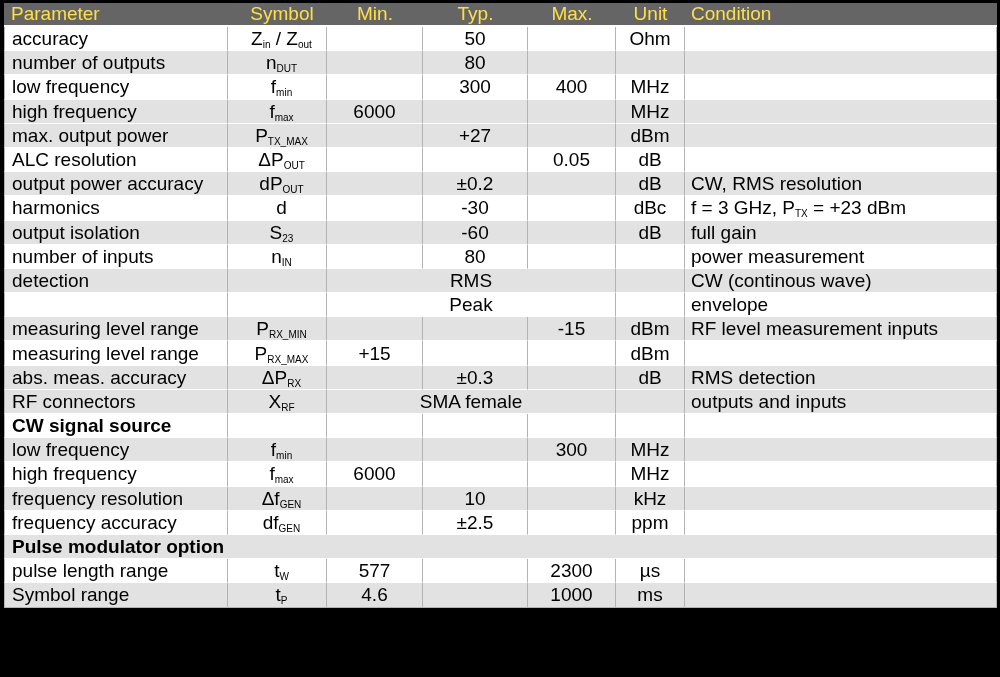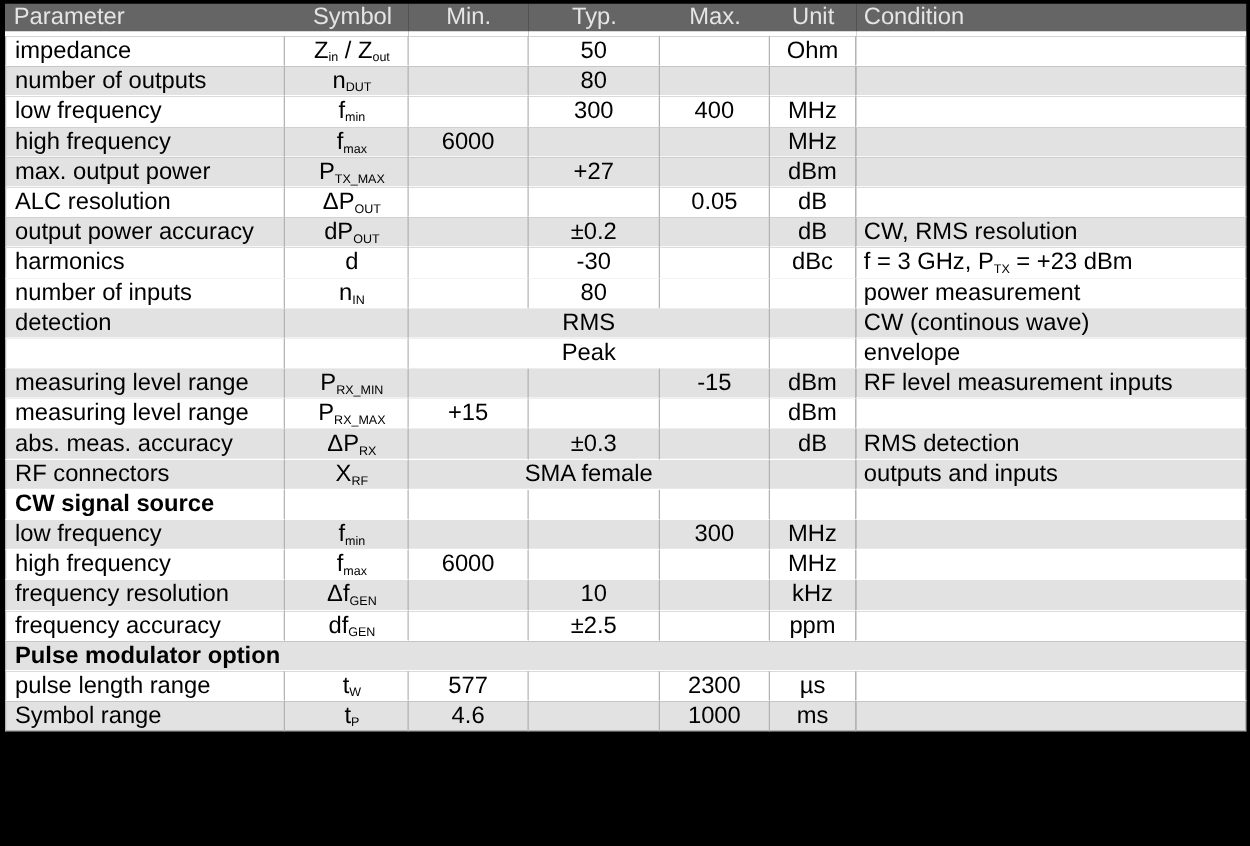--- a/index.html
+++ b/index.html
@@ -23,24 +23,24 @@
     font-weight: normal;
     color: #000000;
     padding: 0;
     margin: 0;
     white-space: nowrap;
     overflow: hidden;
     vertical-align: middle;
   }
   thead th {
     background: #656565;
-    color: #e5e5e5;
+    color: #fde047;
     height: 23px;
     line-height: 22px;
-    border-bottom: 4px solid #ffffff;
+    border-bottom: 2px solid #ffffff;
   }
   tbody td {
     height: 24.2px;
     line-height: 23px;
     border-right: 1px solid #b3b3b3;
     border-bottom: 1px solid #ffffff;
     background: #ffffff;
   }
   tbody td.first { border-left: 1px solid #b3b3b3; }
   tbody tr.alt td { background: #e2e2e2; }
@@ -80,21 +80,21 @@
         <th class="c-symbol">Symbol</th>
         <th class="c-num">Min.</th>
         <th class="c-num">Typ.</th>
         <th class="c-num">Max.</th>
         <th class="c-unit">Unit</th>
         <th class="c-cond">Condition</th>
       </tr>
     </thead>
     <tbody>
         <tr>
-          <td class="c-param first">impedance</td>
+          <td class="c-param first">accuracy</td>
           <td class="c-symbol">Z<sub>in</sub> / Z<sub>out</sub></td>
           <td class="c-num"></td>
           <td class="c-num">50</td>
           <td class="c-num"></td>
           <td class="c-unit">Ohm</td>
           <td class="c-cond"></td>
         </tr>
         <tr class="alt">
           <td class="c-param first">number of outputs</td>
           <td class="c-symbol">n<sub>DUT</sub></td>
@@ -150,20 +150,29 @@
           <td class="c-cond">CW, RMS resolution</td>
         </tr>
         <tr>
           <td class="c-param first">harmonics</td>
           <td class="c-symbol">d</td>
           <td class="c-num"></td>
           <td class="c-num">-30</td>
           <td class="c-num"></td>
           <td class="c-unit">dBc</td>
           <td class="c-cond">f = 3 GHz, P<sub>TX</sub> = +23 dBm</td>
+        </tr>
+        <tr class="alt">
+          <td class="c-param first">output isolation</td>
+          <td class="c-symbol">S<sub>23</sub></td>
+          <td class="c-num"></td>
+          <td class="c-num">-60</td>
+          <td class="c-num"></td>
+          <td class="c-unit">dB</td>
+          <td class="c-cond">full gain</td>
         </tr>
         <tr>
           <td class="c-param first">number of inputs</td>
           <td class="c-symbol">n<sub>IN</sub></td>
           <td class="c-num"></td>
           <td class="c-num">80</td>
           <td class="c-num"></td>
           <td class="c-unit"></td>
           <td class="c-cond">power measurement</td>
         </tr>

